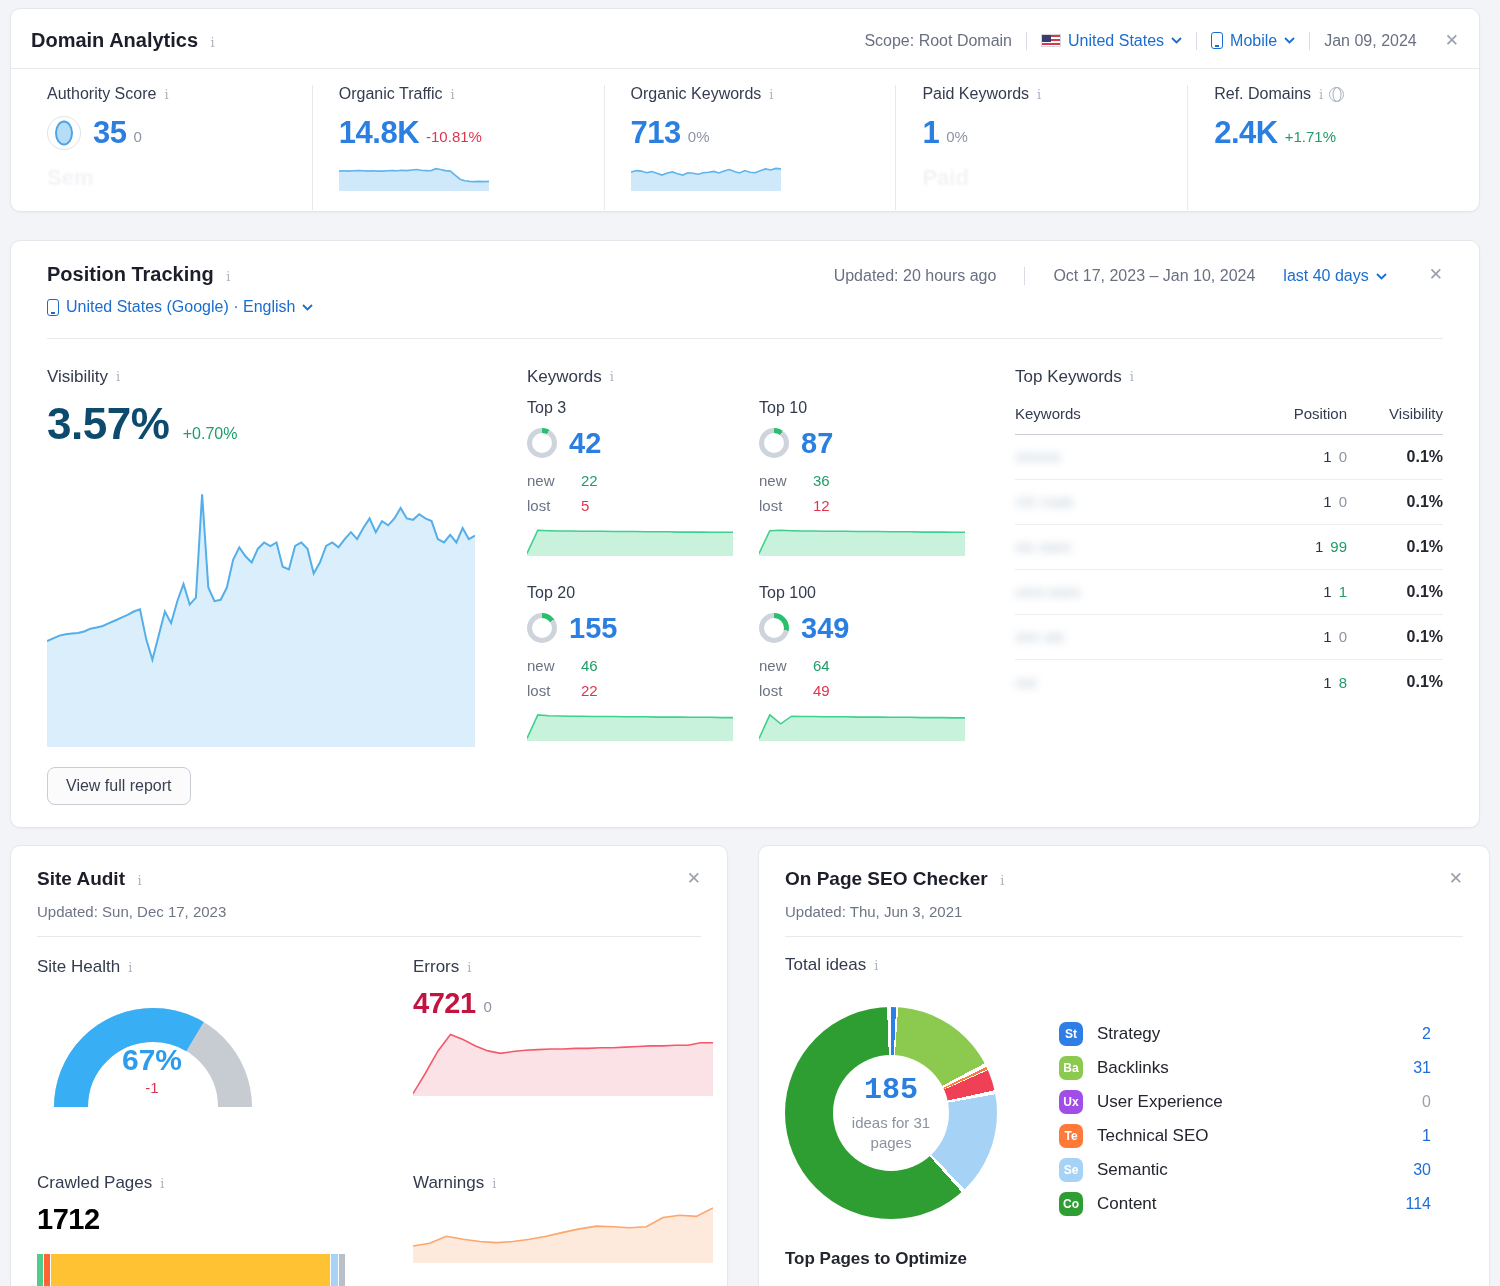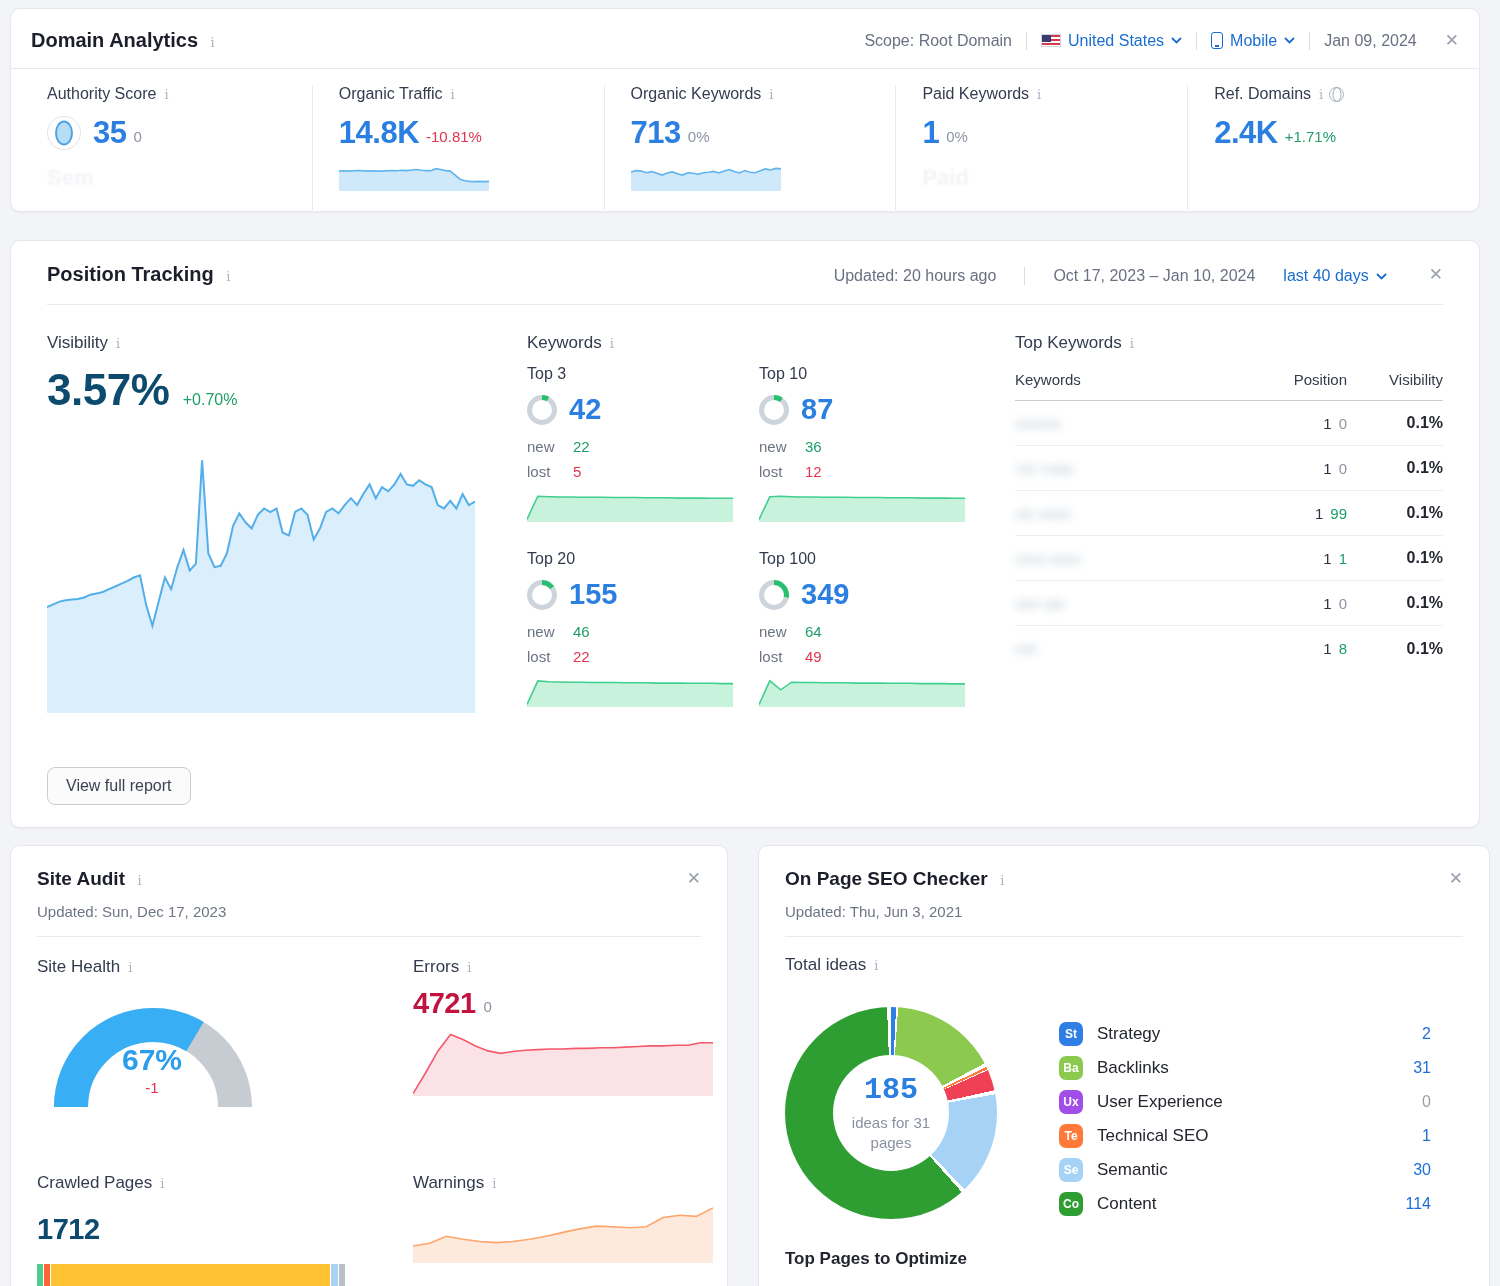--- a/index.html
+++ b/index.html
@@ -66,21 +66,21 @@
   .vis-delta { font-size:16px; margin-left:9px; }
   .vis-chart { display:block; margin-top:26px; }
   .kw-col { width:440px; }
   .kw-grid { display:grid; grid-template-columns:206px 206px; column-gap:26px; row-gap:28px; margin-top:12px; }
   .kw-card-title { font-size:16px; color:#333b4e; }
   .kw-main { display:flex; align-items:center; gap:12px; margin-top:10px; }
   .kw-ring { width:30px; height:30px; border-radius:50%; position:relative; display:inline-block; }
   .kw-ring-hole { position:absolute; inset:5px; background:#fff; border-radius:50%; }
   .kw-value { font-size:29px; font-weight:700; color:#2b7fe0; }
   .kw-stats { margin-top:8px; font-size:15px; }
-  .kw-stat { display:flex; line-height:25px; }
+  .kw-stat { display:flex; line-height:25px;gap:8px; }
   .kw-stat-label { color:#6b7383; width:46px; }
   .kw-spark { display:block; margin-top:8px; }
   .tk-col { flex:1; }
   .tk-head { display:flex; font-size:15px; color:#333b4e; padding:16px 0 12px; border-bottom:1px solid #c9ced6; margin-top:2px; }
   .tk-row { display:flex; align-items:center; height:45px; border-bottom:1px solid #eceef2; }
   .tk-row:last-child { border-bottom:none;align-items:center; }
   .tk-kw-h, .tk-kw { flex:1; }
   .tk-kw { font-size:15px; color:#7e96ad; filter:blur(4px); opacity:0.55; cursor:pointer; }
   .tk-pos-h, .tk-pos { width:90px; text-align:right; }
   .tk-pos { font-size:15px; color:#2e3442; }
@@ -95,21 +95,21 @@
   .sub-close { position:absolute; right:26px; top:22px; }
   .sub-updated { font-size:15px; color:#6e7585; margin-top:13px; }
   .sub-divider { border-bottom:1px solid #e7e9ee; margin-top:16px; }
   .sa-grid { display:grid; grid-template-columns:330px 1fr; padding:20px 26px 0; column-gap:46px; row-gap:58px; }
   .sh-gauge-wrap { position:relative; width:230px; margin-top:14px; }
   .sh-center { position:absolute; left:0; width:230px; top:52px; text-align:center; }
   .sh-val { font-size:30px; font-weight:700; color:#2c9ded; }
   .sh-delta { font-size:15px; margin-top:2px; }
   .metric2-value-row { margin-top:10px; display:flex; align-items:center; }
   .err-value { font-size:29px; font-weight:700; color:#c11440; letter-spacing:-0.5px; }
-  .cp-value { font-size:29px; font-weight:700; color:#0c4a6e; margin-top:20px; letter-spacing:-0.5px; }
+  .cp-value { font-size:29px; font-weight:700; color:#000000; margin-top:10px; letter-spacing:-0.5px; }
   .warn-value { font-size:29px; font-weight:700; color:#ff6a2e; letter-spacing:-0.5px; }
   .small-delta { font-size:15px; margin-left:8px; margin-top:6px; }
   .stack-bar { display:flex; width:312px; height:36px; margin-top:18px; }
   .stack-bar span { height:100%; margin-right:1px; }
 
   .seo-body { display:flex; padding:16px 26px 0; gap:62px; }
   .donut-wrap { position:relative; width:212px; height:212px; margin-top:16px; }
   .donut { width:212px; height:212px; border-radius:50%; }
   .donut-hole { position:absolute; inset:48px; background:#fff; border-radius:50%; display:flex; flex-direction:column; align-items:center; justify-content:center; }
   .donut-value { font-size:30px; font-weight:700; color:#2b7fe0;font-family:Liberation Mono, monospace; }
@@ -234,20 +234,29 @@
         <span class="muted-text">Oct 17, 2023 – Jan 10, 2024</span>
         <button class="link-btn">
           <span>last 40 days</span>
           <svg class="chev" width="11" height="7" viewBox="0 0 11 7">
               <path d="M1 1l4.5 4.5L10 1"></path>
             </svg>
         </button>
         <button class="close-btn">✕</button>
       </div>
     </div>
+    <div class="pt-subrow">
+      <button class="link-btn">
+        <span class="phone-icon"></span>
+        <span>United States (Google) · English</span>
+        <svg class="chev" width="11" height="7" viewBox="0 0 11 7">
+            <path d="M1 1l4.5 4.5L10 1"></path>
+          </svg>
+      </button>
+    </div>
     <div class="pt-divider"></div>
   </div>
   <div class="pt-content">
 
     <div class="vis-col">
       <div class="big-label">
           <span>Visibility</span>
           <span class="info-icon">i</span>
         </div>
       <div class="vis-value-row">

